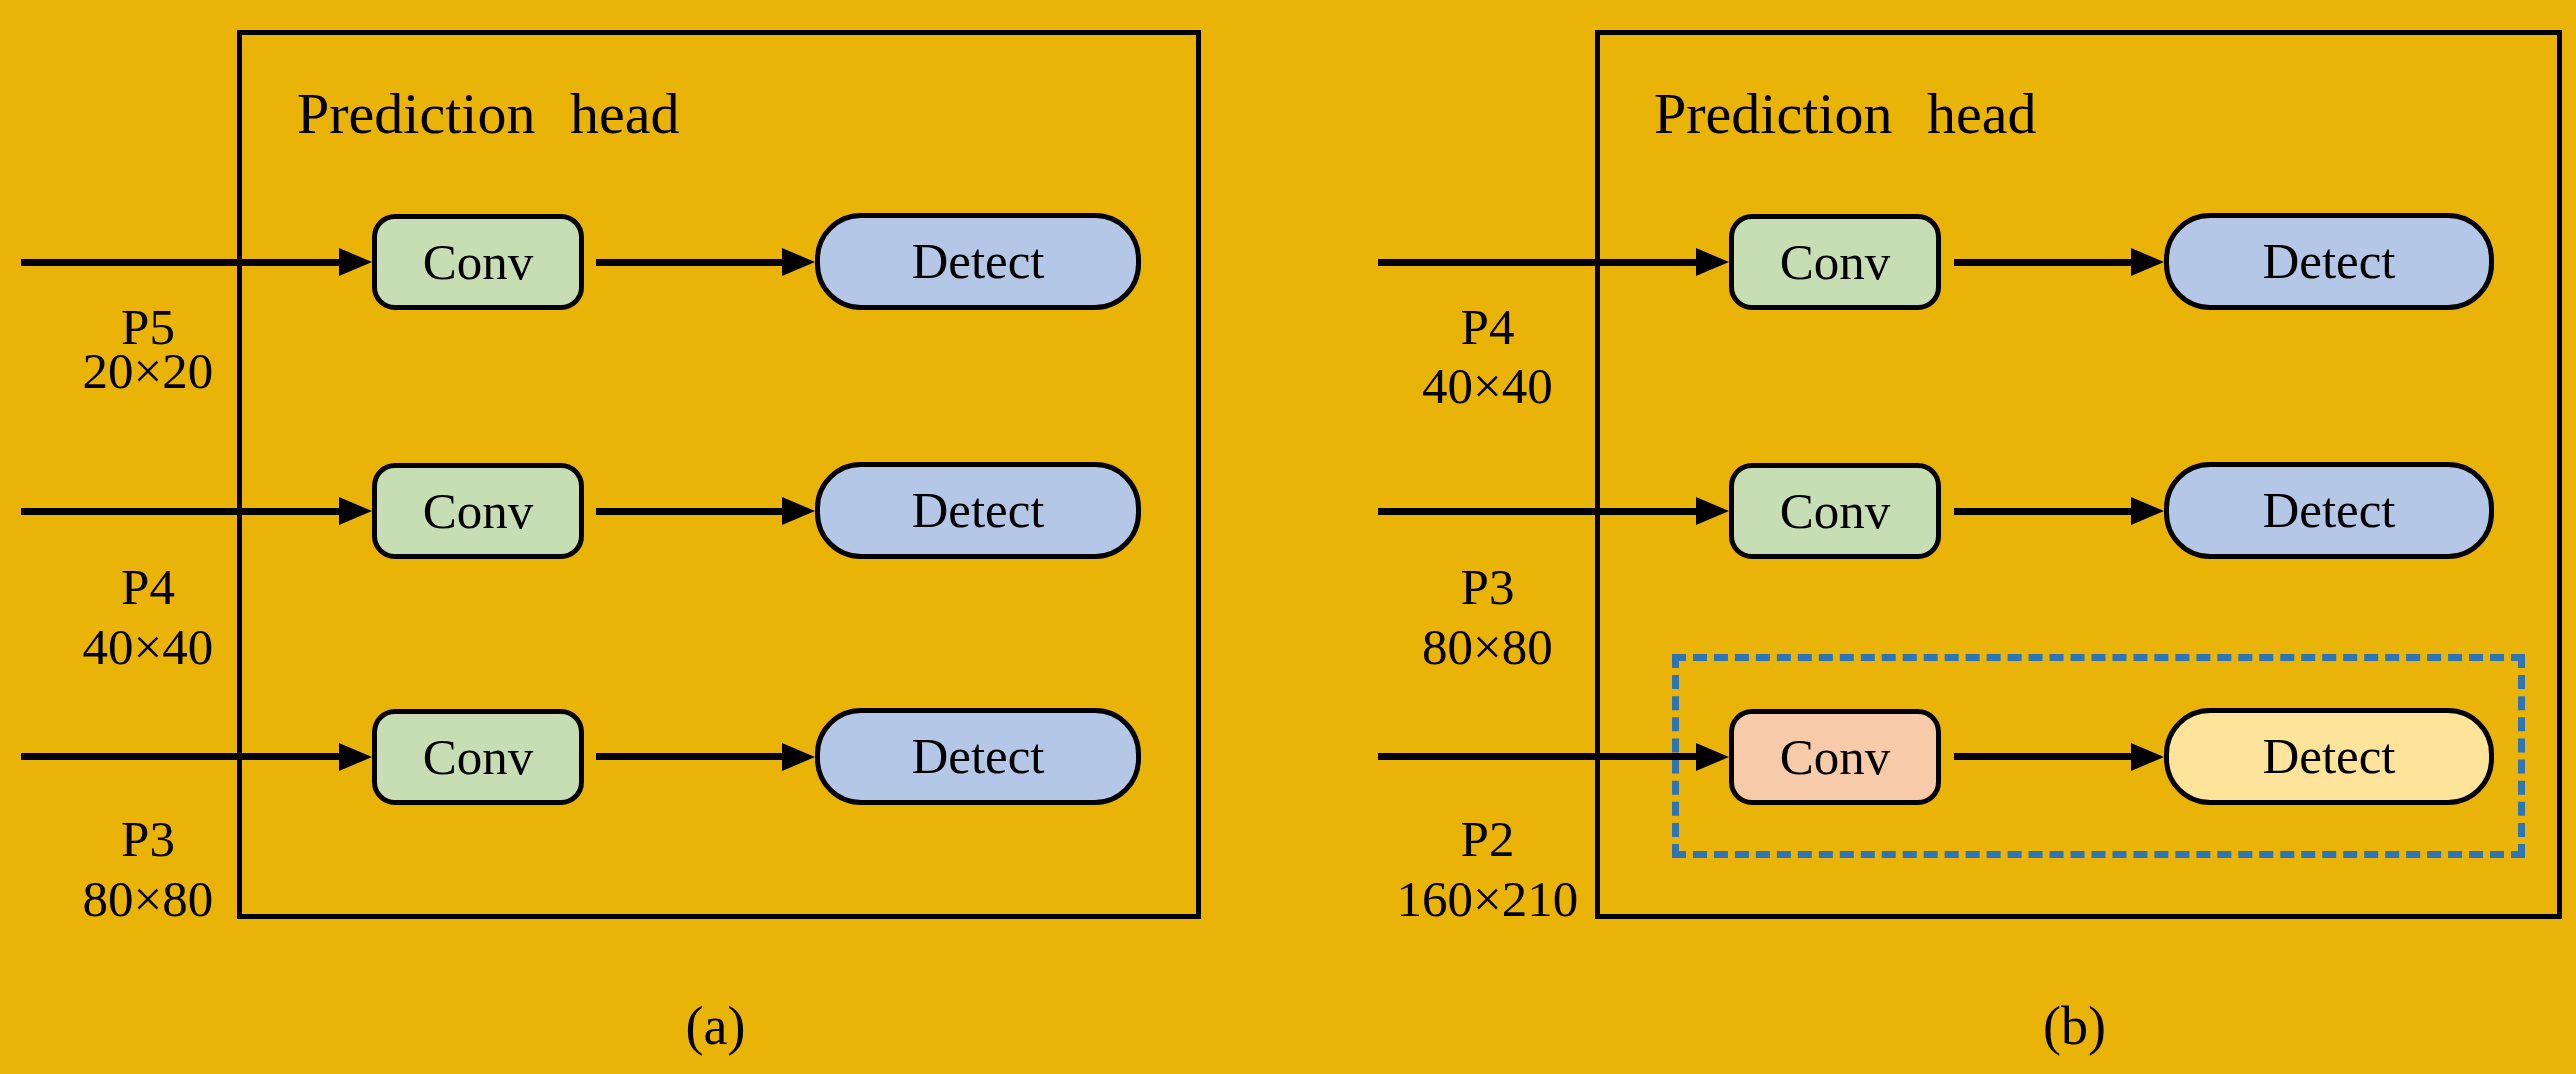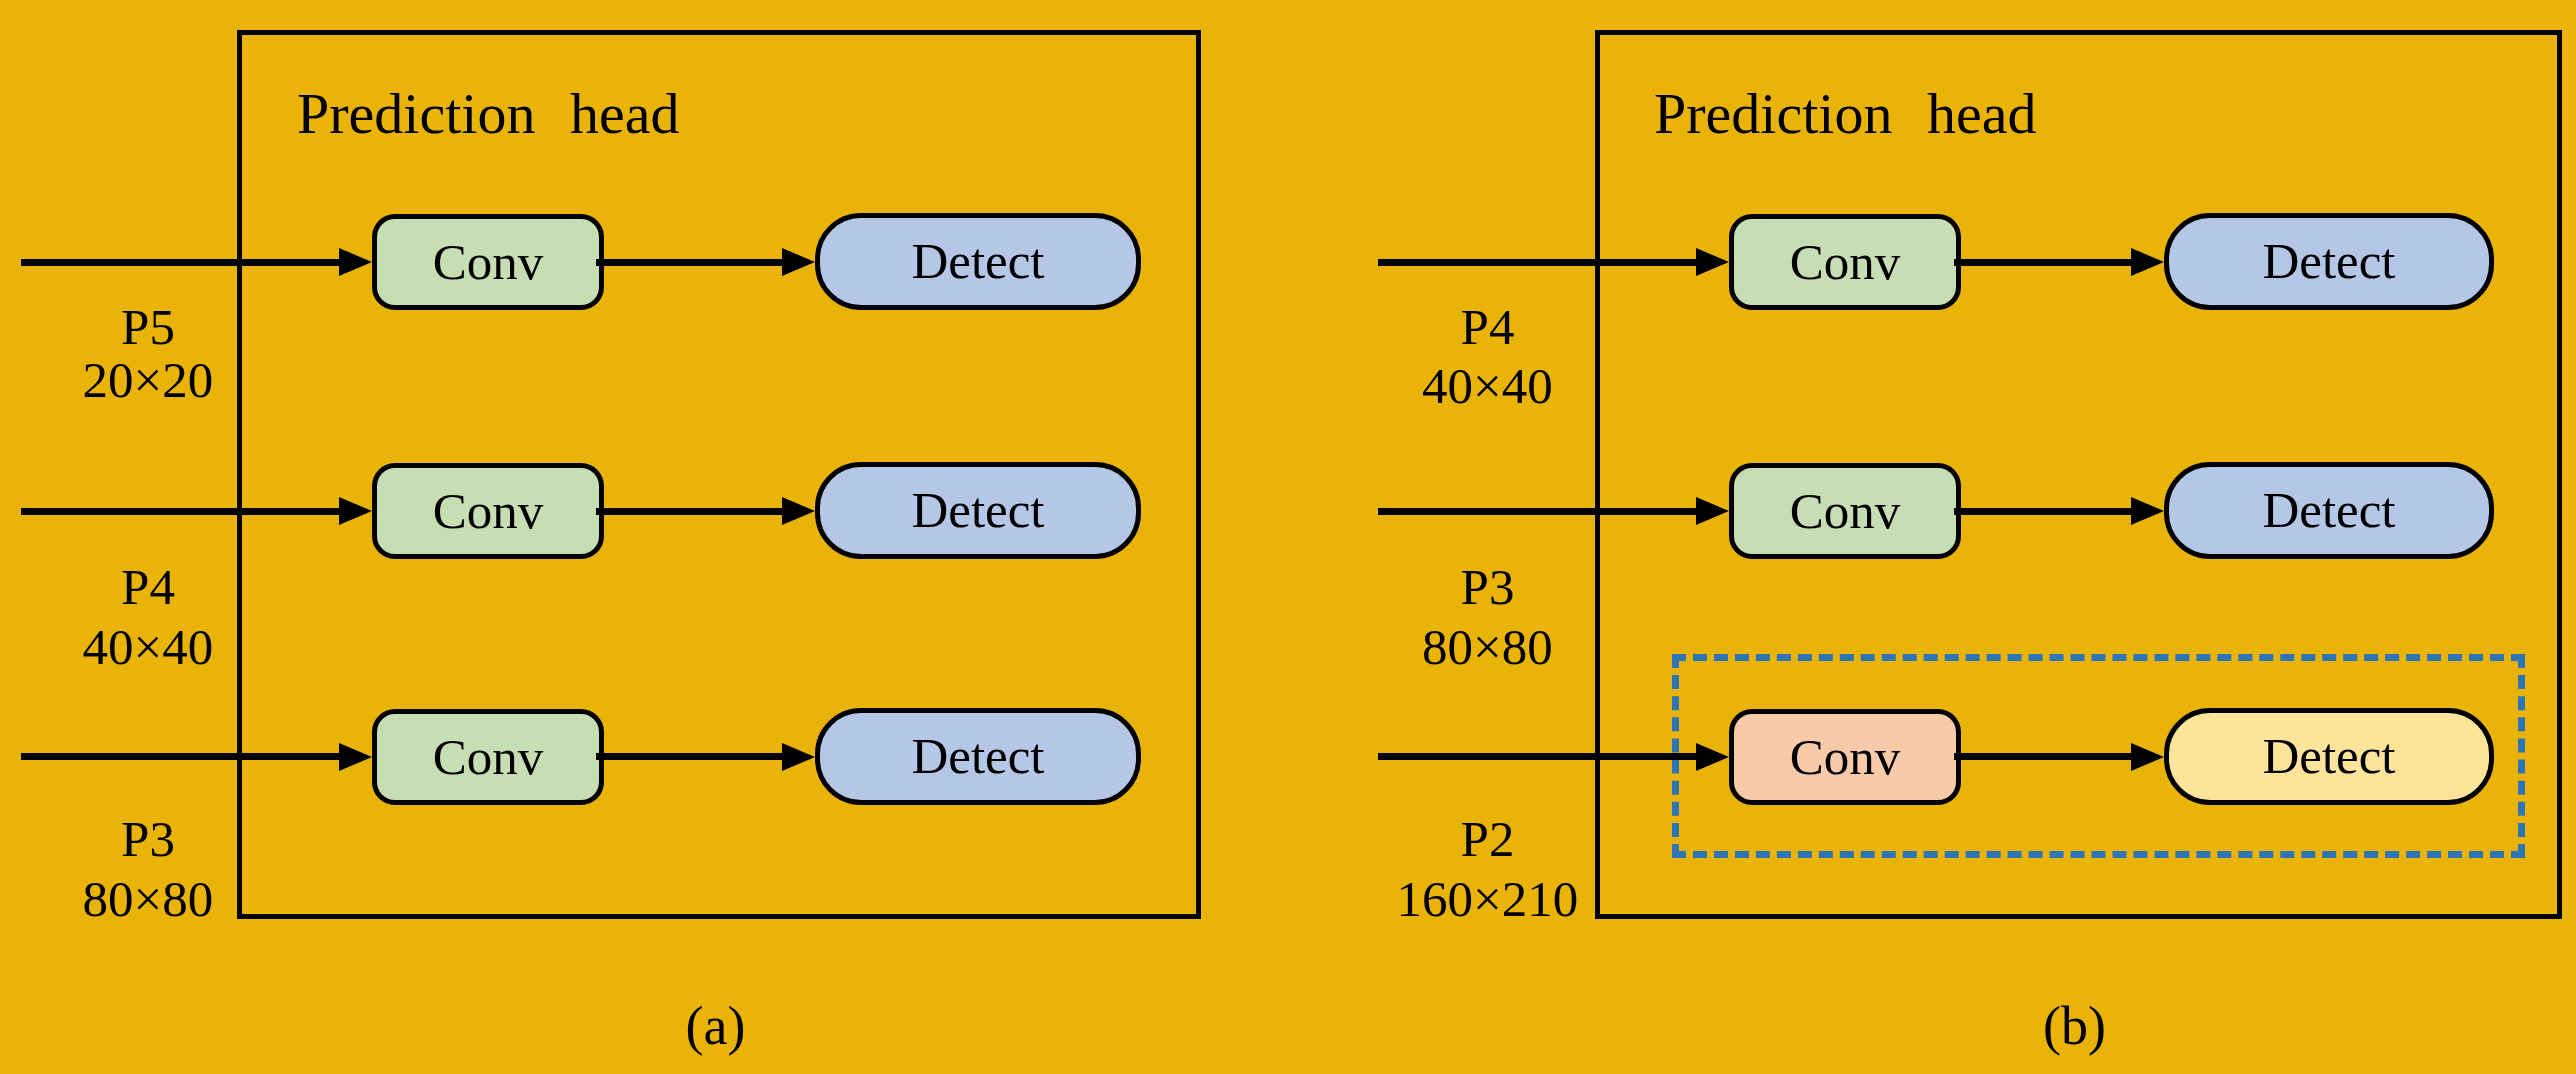--- a/index.html
+++ b/index.html
@@ -41,21 +41,21 @@
   .node {
     position: absolute;
     border: 5.8px solid #000000;
     box-sizing: border-box;
     display: flex;
     align-items: center;
     justify-content: center;
     font-size: 51px;
     line-height: 1;
   }
-  .conv   { width: 232px; height: 96px; border-radius: 23px; }
+  .conv   { width: 212px; height: 96px; border-radius: 23px; }
   .detect { height: 97px; border-radius: 46px; }
   .detect-a { width: 326px; }
   .detect-b { width: 330px; }
   .plabel {
     position: absolute;
     text-align: center;
     font-size: 51px;
     line-height: 1;
     white-space: nowrap;
   }
@@ -91,21 +91,21 @@
       <div class="ahead" style="left:339px; top:248px;"></div>
       <div class="node conv" style="left: 372px; top: 214px; background-color: rgb(199, 222, 180);">
         <span>Conv</span>
       </div>
       <div class="hline" style="left:596px; top:259px; width:186px;"></div>
       <div class="ahead" style="left:782px; top:248px;"></div>
       <div class="node detect detect-a" style="left: 815px; top: 213px; background-color: rgb(180, 199, 231);">
         <span>Detect</span>
       </div>
       <div class="plabel lab-a" style="top:302px;">P5</div>
-      <div class="plabel lab-a" style="top:355px;">20×20</div>
+      <div class="plabel lab-a" style="top:346px;">20×20</div>
     </div>
 
     <div>
       <div class="hline" style="left:20.6px; top:508px; width:320px;"></div>
       <div class="ahead" style="left:339px; top:497px;"></div>
       <div class="node conv" style="left: 372px; top: 463px; background-color: rgb(199, 222, 180);">
         <span>Conv</span>
       </div>
       <div class="hline" style="left:596px; top:508px; width:186px;"></div>
       <div class="ahead" style="left:782px; top:497px;"></div>

